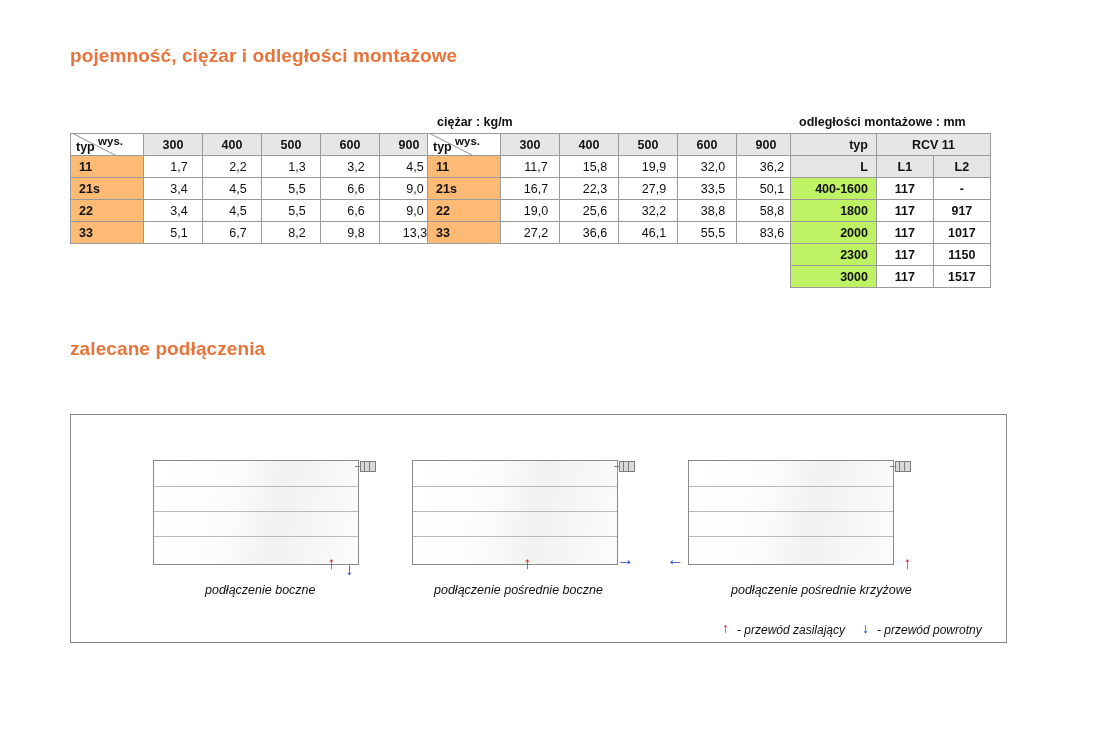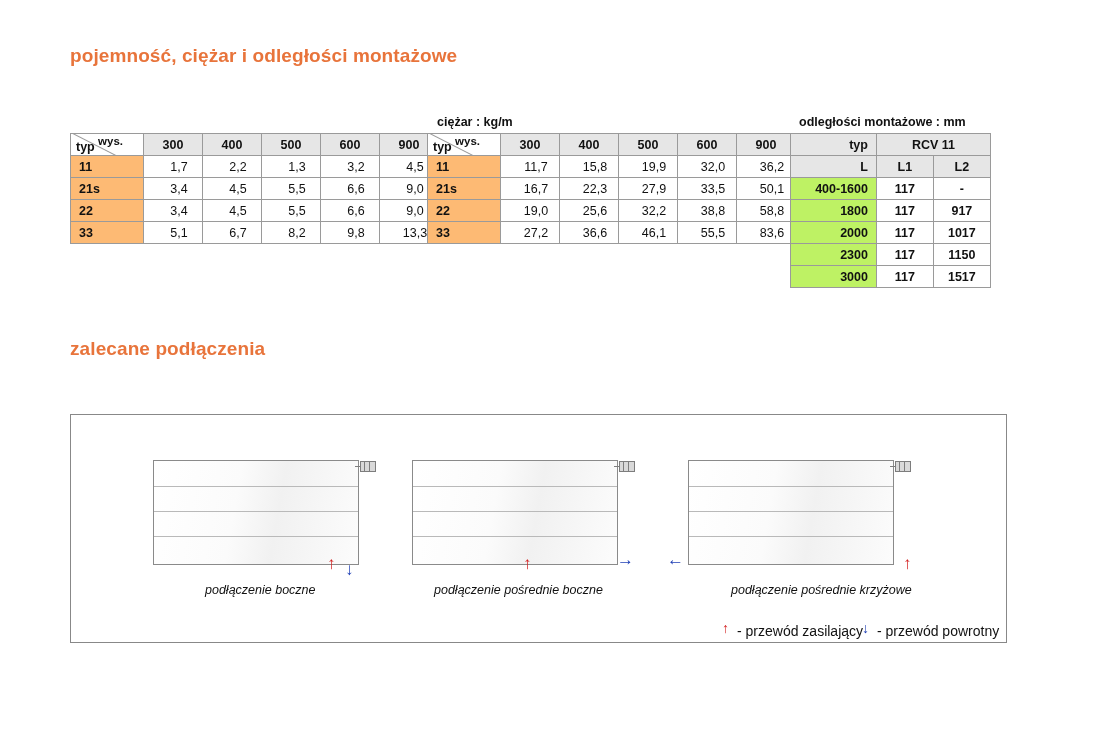--- a/index.html
+++ b/index.html
@@ -211,21 +211,22 @@
   .arrow {
     position: absolute;
     font-size: 17px;
     line-height: 17px;
     font-weight: bold;
   }
   .arrow.red { color: #d32020; }
   .arrow.blue { color: #1f3fb5; }
   .legend {
     position: absolute;
-    font-size: 14px;
+    font-size: 12px;
+    font-style: italic;
     color: #111;
     white-space: nowrap;
     text-align: right;
   }
 </style>
 </head>
 <body>
 
 <div class="page">
 

